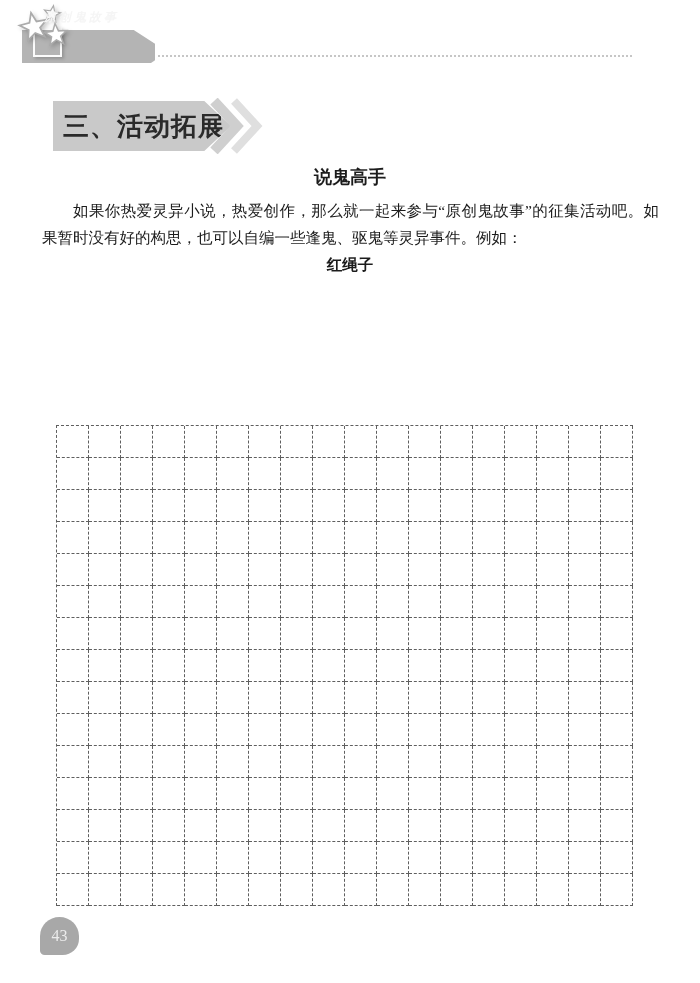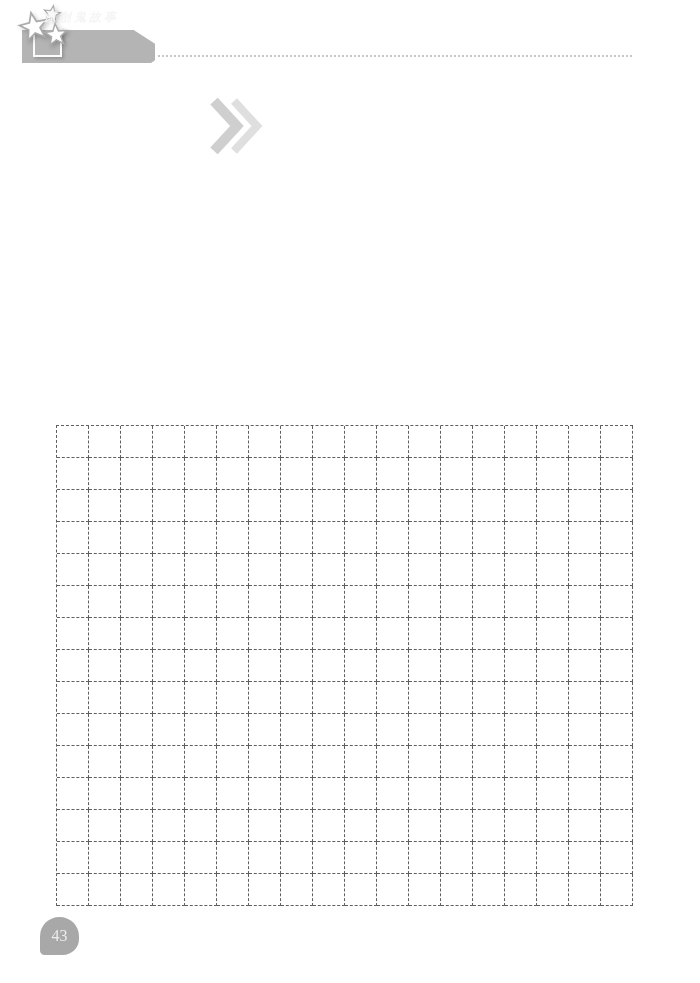--- a/index.html
+++ b/index.html
@@ -124,25 +124,31 @@
     <defs>
       <polygon id="star" points="0,-10 2.47,-3.4 9.51,-3.09 3.99,1.3 5.88,8.09 0,4.2 -5.88,8.09 -3.99,1.3 -9.51,-3.09 -2.47,-3.4"></polygon>
     </defs>
     <use href="#star" transform="translate(24,25) scale(1.45) rotate(-12)" fill="#ffffff" stroke="#ababab" stroke-width="1.2"></use>
     <use href="#star" transform="translate(42,12) scale(0.85) rotate(10)" fill="#ffffff" stroke="#ababab" stroke-width="1.4"></use>
     <use href="#star" transform="translate(46,33) scale(1.15) rotate(-5)" fill="#ffffff" stroke="#ababab" stroke-width="1.3"></use>
   </svg>
   <span class="banner-text">原创鬼故事</span>
   <div class="dotted-rule"></div>
 
+  <div class="section-banner">
+    <span>三、活动拓展</span>
+  </div>
   <svg class="chevrons-svg" width="62" height="56" viewBox="0 0 62 56">
     <polyline points="8,3 31,28 8,53" fill="none" stroke="#cfcfcf" stroke-width="10"></polyline>
     <polyline points="28,3 51,28 28,53" fill="none" stroke="#dfdfdf" stroke-width="8"></polyline>
   </svg>
 
+  <h2 class="activity-title">说鬼高手</h2>
+  <p class="intro-para">如果你热爱灵异小说，热爱创作，那么就一起来参与“原创鬼故事”的征集活动吧。如果暂时没有好的构思，也可以自编一些逢鬼、驱鬼等灵异事件。例如：</p>
+  <h3 class="story-title">红绳子</h3>
 
   <div class="writing-grid" id="writing-grid" style="grid-template-columns: repeat(18, 32px);">
       <div class="grid-cell" style="width: 32px; height: 32px;"></div>
       <div class="grid-cell" style="width: 32px; height: 32px;"></div>
       <div class="grid-cell" style="width: 32px; height: 32px;"></div>
       <div class="grid-cell" style="width: 32px; height: 32px;"></div>
       <div class="grid-cell" style="width: 32px; height: 32px;"></div>
       <div class="grid-cell" style="width: 32px; height: 32px;"></div>
       <div class="grid-cell" style="width: 32px; height: 32px;"></div>
       <div class="grid-cell" style="width: 32px; height: 32px;"></div>

